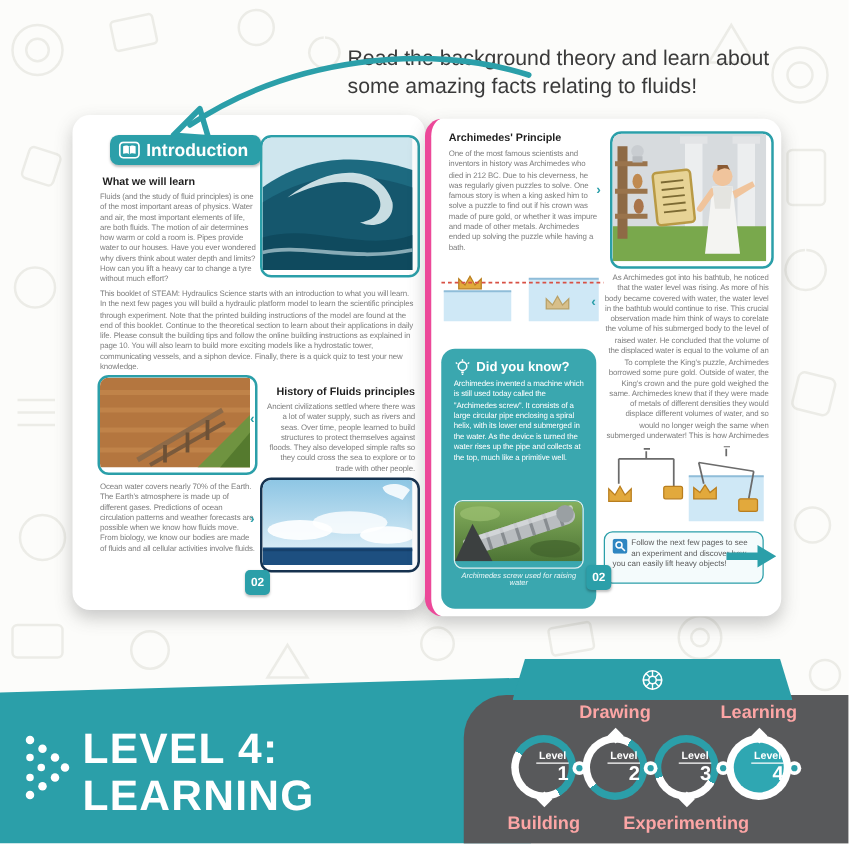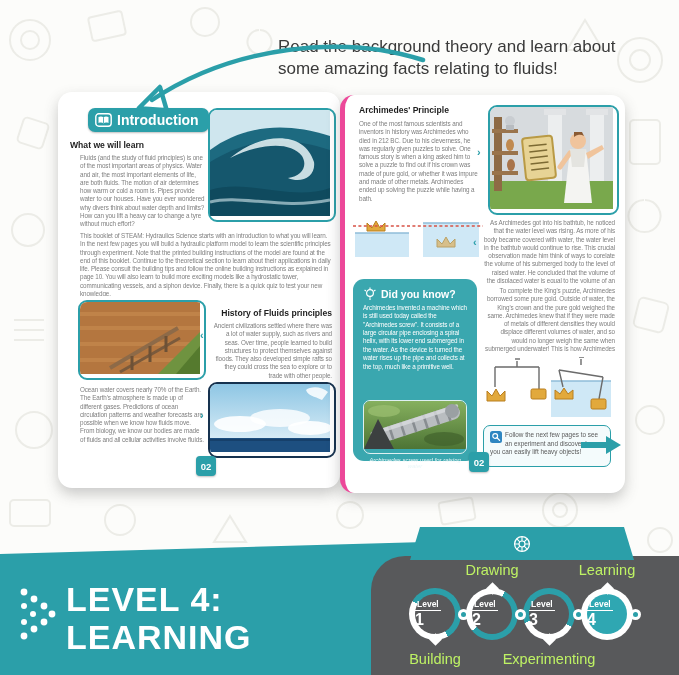--- a/index.html
+++ b/index.html
@@ -23,21 +23,21 @@
   .photo svg{display:block;}
   .chev{position:absolute;color:#2B9FA9;font-weight:bold;font-size:11px;line-height:1;}
   .pagenum{position:absolute;width:20px;height:20px;background:#2B9FA9;color:#fff;font-size:9.5px;font-weight:bold;
            display:flex;align-items:center;justify-content:center;border-radius:4px;box-shadow:0 1px 2px rgba(0,0,0,.25);}
 
   .intro-badge{position:absolute;left:20px;top:16px;background:#2B9FA9;color:#fff;border-radius:7px;
                display:inline-flex;align-items:center;gap:5px;padding:4px 10px 4px 7px;font-size:14px;font-weight:bold;
                box-shadow:0 1px 2px rgba(0,0,0,.25);margin-left:10px;}
 
   
-  .dyk{position:absolute;left:8px;top:184px;width:124px;height:182px;background:#3AA7AF;border-radius:11px;
+  .dyk{position:absolute;left:8px;top:184px;width:124px;height:208px;background:#3AA7AF;border-radius:11px;
        padding:8px 10px;box-sizing:border-box;color:#fff;}
   .dyk-head{display:flex;align-items:center;gap:4px;font-size:10.5px;font-weight:bold;}
   .dyk-body{font-size:6.3px;line-height:1.33;margin-top:3px;height:94px;overflow:hidden;letter-spacing:-0.1px;}
   .dyk-photo{border-radius:7px;overflow:hidden;border:1px solid #dff0f1;margin-top:2px;}
   .dyk-cap{font-size:6px;font-style:italic;text-align:center;margin-top:3px;color:#eaf7f8;}
 
   
   .tip{position:absolute;left:138px;top:330px;width:128px;height:42px;background:#f4fbfc;border:1.5px solid #2B9FA9;
        border-radius:7px;padding:5px 6px;box-sizing:border-box;font-size:6.4px;line-height:1.35;color:#5a5a5a;}
   .tip .mag{float:left;margin:0 3px 1px 0;}
@@ -55,29 +55,29 @@
   .level-title{position:absolute;left:66px;top:580px;z-index:4;color:#fff;font-weight:bold;font-size:34px;line-height:1.12;letter-spacing:1px;}
   .dot-chevron{position:absolute;left:18px;top:586px;z-index:4;}
 
   
   .ring{position:absolute;width:52px;height:52px;border-radius:50%;}
   .r1{background:conic-gradient(#2B9FA9 0 150deg,#fff 150deg 300deg,#2B9FA9 300deg 360deg);}
   .r2{background:conic-gradient(#fff 0 30deg,#2B9FA9 30deg 230deg,#fff 230deg 360deg);}
   .r3{background:conic-gradient(#2B9FA9 0 120deg,#fff 120deg 250deg,#2B9FA9 250deg 360deg);}
   .r4{background:#fff;}
   .ring-inner{position:absolute;left:6px;top:6px;right:6px;bottom:6px;border-radius:50%;background:#58595B;
-              display:flex;flex-direction:column;align-items:flex-start;justify-content:center;color:#fff;}
+              display:flex;flex-direction:column;align-items:flex-end;justify-content:center;color:#fff;}
   .r4 .ring-inner{background:#2FA7B2;}
   .lvl-word{font-size:8.5px;font-weight:bold;border-bottom:1.2px solid #fff;padding:0 2px 1px;}
   .lvl-num{font-size:16px;font-weight:bold;line-height:1.1;}
   .diamond{position:absolute;width:9px;height:9px;background:#fff;transform:rotate(45deg);left:50%;margin-left:-4.5px;}
   .d-top{top:-4px;} .d-bot{bottom:-4px;}
   .cdot{position:absolute;width:11px;height:11px;border-radius:50%;background:#fff;display:flex;align-items:center;justify-content:center;}
   .cdot span{width:5px;height:5px;border-radius:50%;background:#2B9FA9;display:block;}
-  .step-label{position:absolute;transform:translateX(-50%);color:#bef264;font-weight:normal;font-size:14.5px;white-space:nowrap;}
+  .step-label{position:absolute;transform:translateX(-50%);color:#fca5a5;font-weight:bold;font-size:14.5px;white-space:nowrap;}
 </style>
 </head>
 <body>
 
 <div class="stage">
 
   <svg class="doodles" width="679" height="675" viewBox="0 0 679 675">
     <g fill="none" stroke="#ECECE7" stroke-width="2">
       <circle cx="30" cy="40" r="20"></circle>
         <circle cx="30" cy="40" r="9"></circle>
@@ -130,21 +130,21 @@
       <svg width="120" height="106" viewBox="0 0 120 106">
         <rect width="120" height="106" fill="#cfe6ee"></rect>
         <path d="M0 40 C30 18, 70 10, 120 26 V106 H0 Z" fill="#1d6a80"></path>
         <path d="M0 52 C35 30, 72 24, 120 40 V106 H0 Z" fill="#15576d"></path>
         <path d="M20 48 C55 20, 95 22, 104 52 C106 66, 92 74, 78 68 C92 66, 98 56, 92 46 C80 30, 48 34, 20 48 Z" fill="#e9f5f7" opacity="0.85"></path>
         <path d="M0 80 C40 68, 80 92, 120 78 V106 H0 Z" fill="#0f4a5e"></path>
         <path d="M0 92 C30 84, 70 100, 120 90" stroke="#d8edf2" stroke-width="3" fill="none" opacity="0.6"></path>
       </svg>
     </div>
 
-    <h3 class="h-sec" style="left:12px;top:48px;">What we will learn</h3>
+    <h3 class="h-sec" style="left:24px;top:48px;">What we will learn</h3>
     <p class="para" style="left:22px;top:62px;width:126px;height:78px;">Fluids (and the study of fluid principles) is one of the most important areas of physics. Water and air, the most important elements of life, are both fluids. The motion of air determines how warm or cold a room is. Pipes provide water to our houses. Have you ever wondered why divers think about water depth and limits? How can you lift a heavy car to change a tyre without much effort?</p>
 
     <p class="para" style="left:22px;top:140px;width:252px;height:64px;">This booklet of STEAM: Hydraulics Science starts with an introduction to what you will learn. In the next few pages you will build a hydraulic platform model to learn the scientific principles through experiment. Note that the printed building instructions of the model are found at the end of this booklet. Continue to the theoretical section to learn about their applications in daily life. Please consult the building tips and follow the online building instructions as explained in page 10. You will also learn to build more exciting models like a hydrostatic tower, communicating vessels, and a siphon device. Finally, there is a quick quiz to test your new knowledge.</p>
 
     <div class="photo" style="left:20px;top:208px;width:124px;height:76px;border:2px solid #2B9FA9;">
       <svg width="120" height="72" viewBox="0 0 120 72">
         <rect width="120" height="72" fill="#b4763f"></rect>
         <path d="M0 12 h120 M0 26 h120 M0 42 h120 M0 58 h120" stroke="#c98c50" stroke-width="4" opacity="0.6"></path>
         <path d="M120 30 L78 72 H120 Z" fill="#6f9340"></path>
         <path d="M120 44 L96 72 H120 Z" fill="#557a2e"></path>

